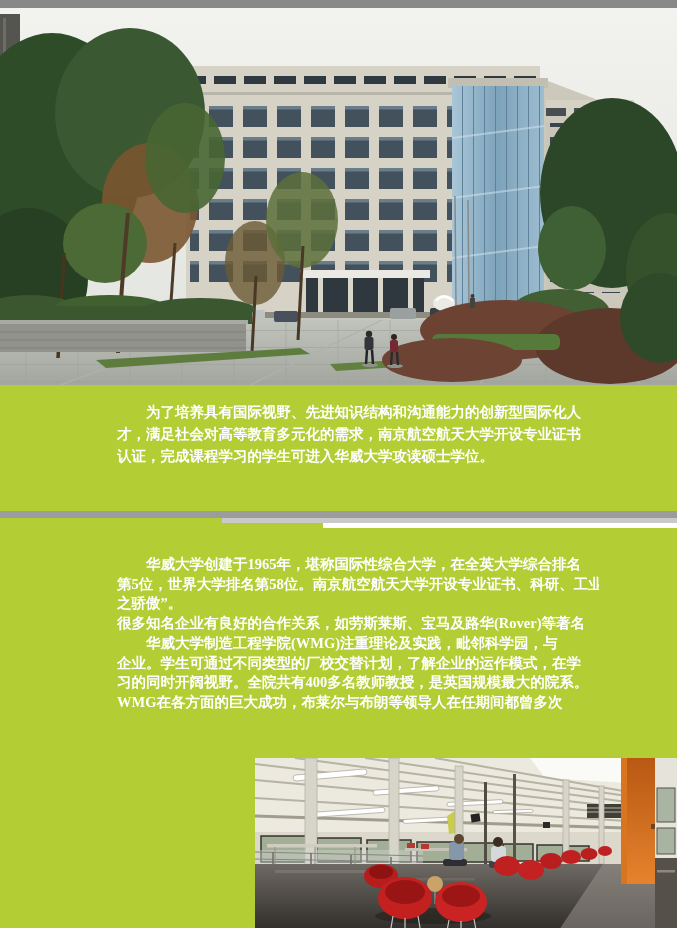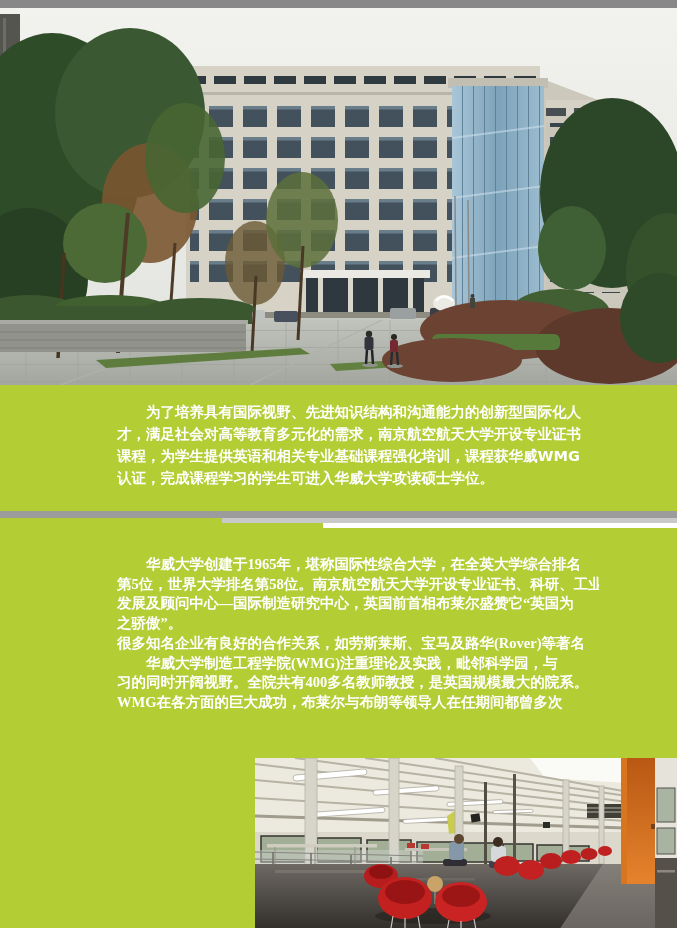--- a/index.html
+++ b/index.html
@@ -186,35 +186,34 @@
       <rect x="390" y="332" width="8" height="12" rx="2" fill="#742832"></rect>
       <path d="M392,344 L391,357 M397,344 L398,357" stroke="#2a2b31" stroke-width="2.4" fill="none"></path>
       <circle cx="472.5" cy="288" r="2" fill="#3a3a36"></circle>
       <rect x="470" y="290" width="5" height="10" fill="#44443f"></rect>
     </g>
   </svg>
 
   <div class="intro-text">
     <div class="tline">　　为了培养具有国际视野、先进知识结构和沟通能力的创新型国际化人</div>
     <div class="tline">才，满足社会对高等教育多元化的需求，南京航空航天大学开设专业证书</div>
-    <div class="tline">课程，为学生提供英语和相关专业基础课程强化培训，课程获华威WMG</div>
     <div class="tline">认证，完成课程学习的学生可进入华威大学攻读硕士学位。</div>
   </div>
 
   <div class="bar-dark"></div>
   <div class="bar-light"></div>
   <div class="bar-white"></div>
 
   <div class="body-text">
     <div class="tline">　　华威大学创建于1965年，堪称国际性综合大学，在全英大学综合排名</div>
     <div class="tline">第5位，世界大学排名第58位。南京航空航天大学开设专业证书、科研、工业</div>
-    <div class="tline">发展及顾问中心—国际制造研究中心，英国前首相布莱尔盛赞它“英国为</div>
     <div class="tline">之骄傲”。</div>
     <div class="tline">很多知名企业有良好的合作关系，如劳斯莱斯、宝马及路华(Rover)等著名</div>
     <div class="tline">　　华威大学制造工程学院(WMG)注重理论及实践，毗邻科学园，与</div>
+    <div class="tline">企业。学生可通过不同类型的厂校交替计划，了解企业的运作模式，在学</div>
     <div class="tline">习的同时开阔视野。全院共有400多名教师教授，是英国规模最大的院系。</div>
     <div class="tline">WMG在各方面的巨大成功，布莱尔与布朗等领导人在任期间都曾多次</div>
   </div>
 
   <svg class="photo-bottom" viewBox="0 0 422 175" xmlns="http://www.w3.org/2000/svg">
     <defs>
       <linearGradient id="floorG" x1="0" y1="0" x2="0" y2="1">
         <stop offset="0" stop-color="#6e6963"></stop>
           <stop offset="1" stop-color="#2e2b28"></stop>
       </linearGradient>

